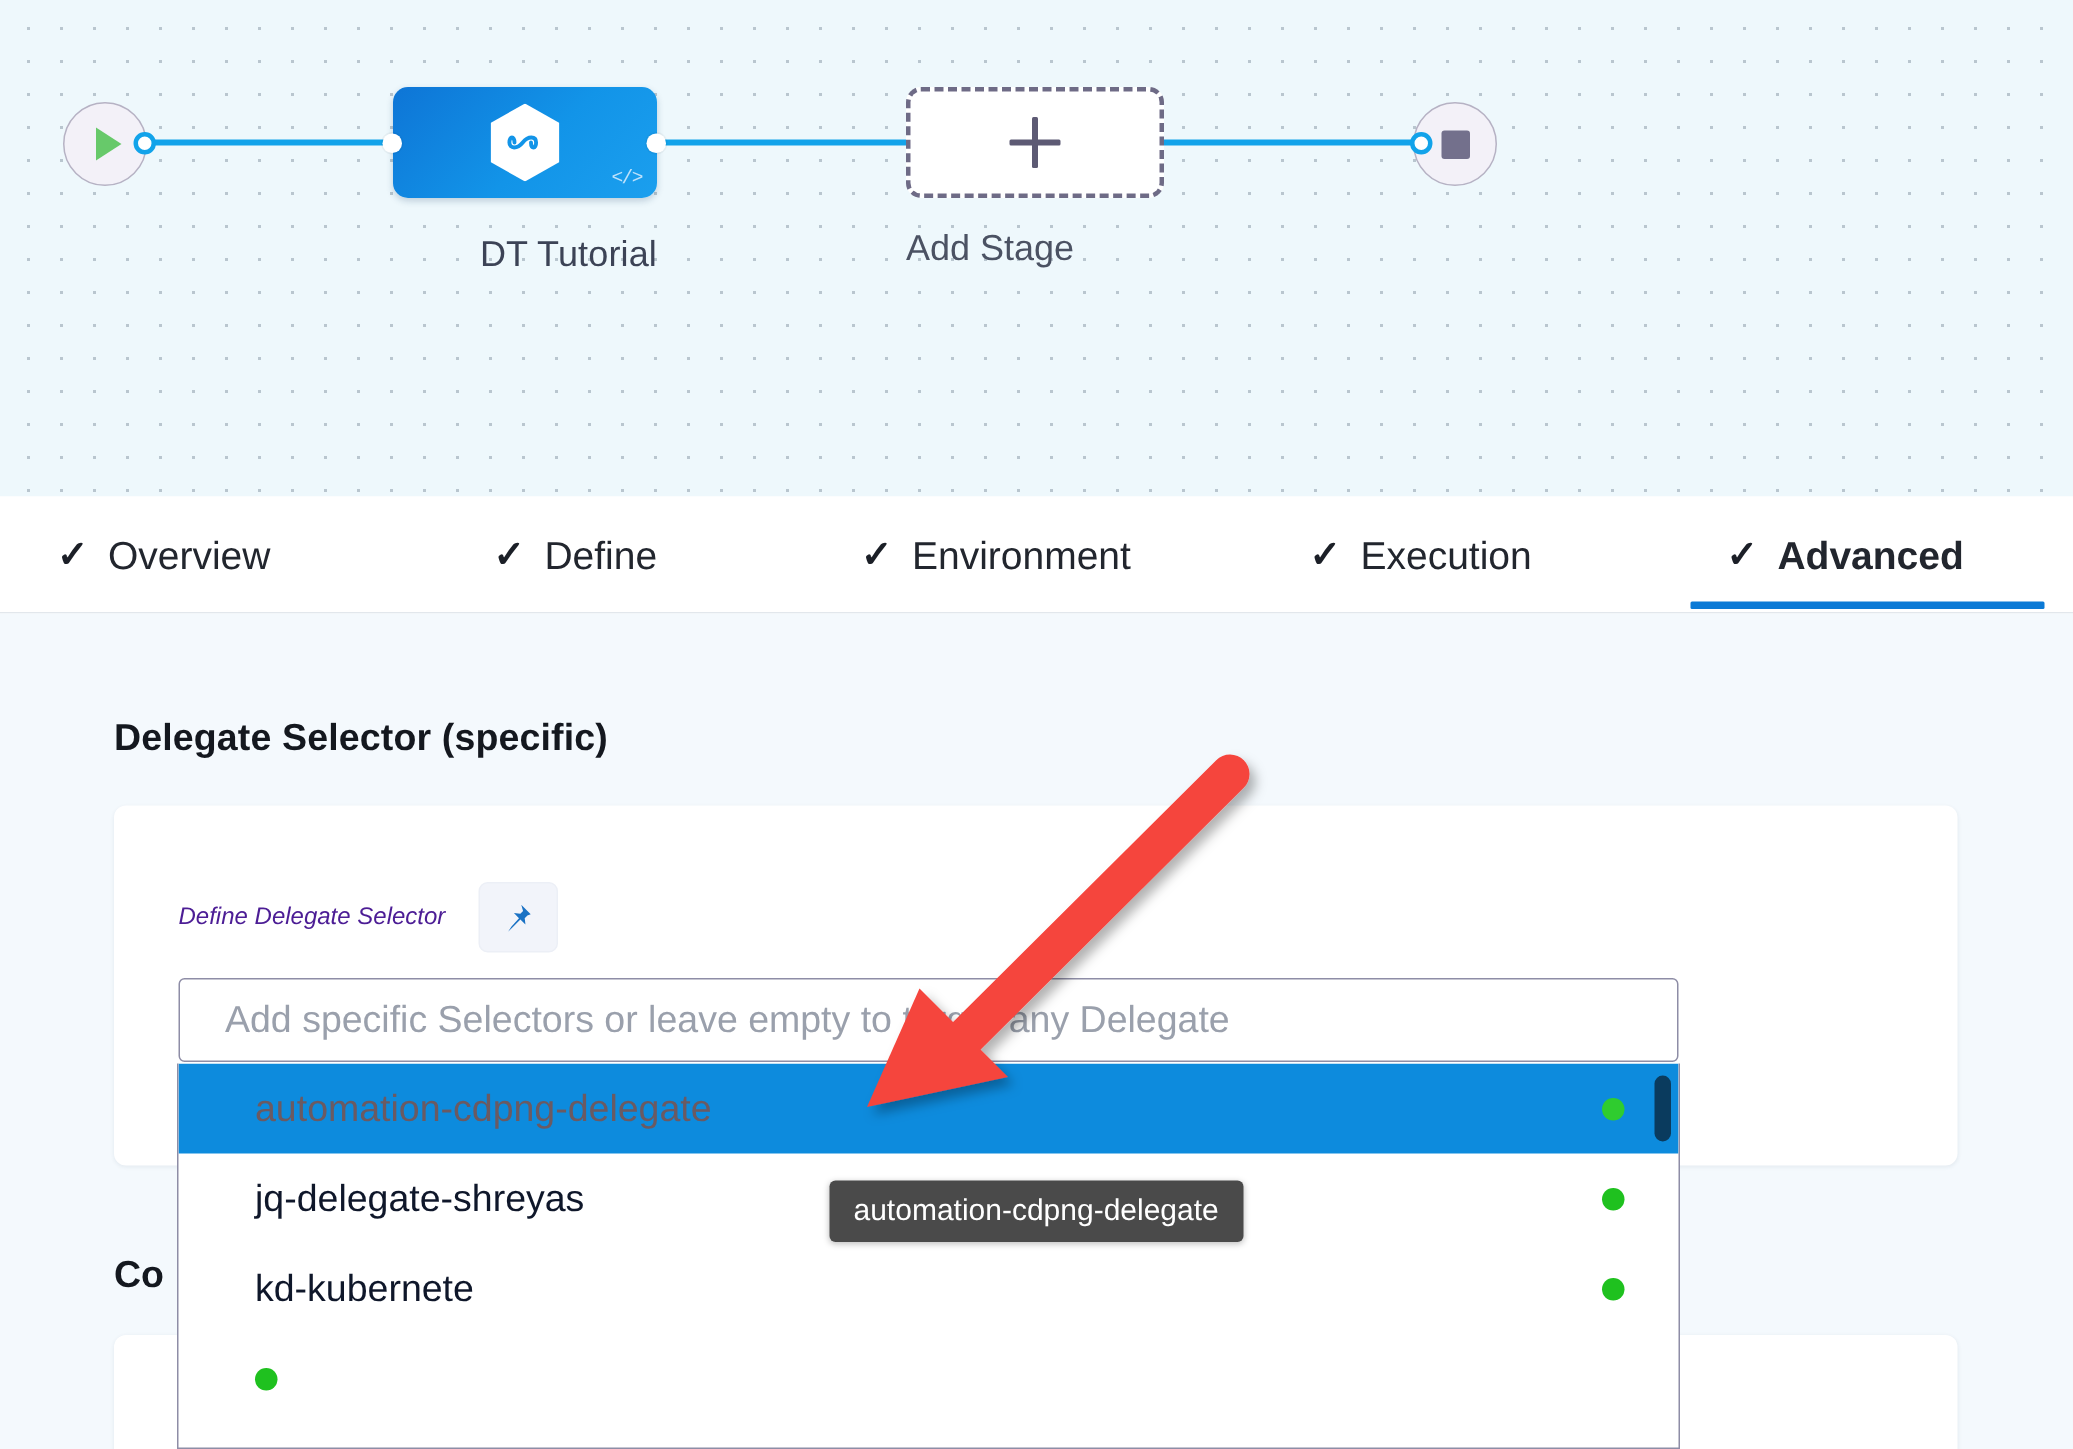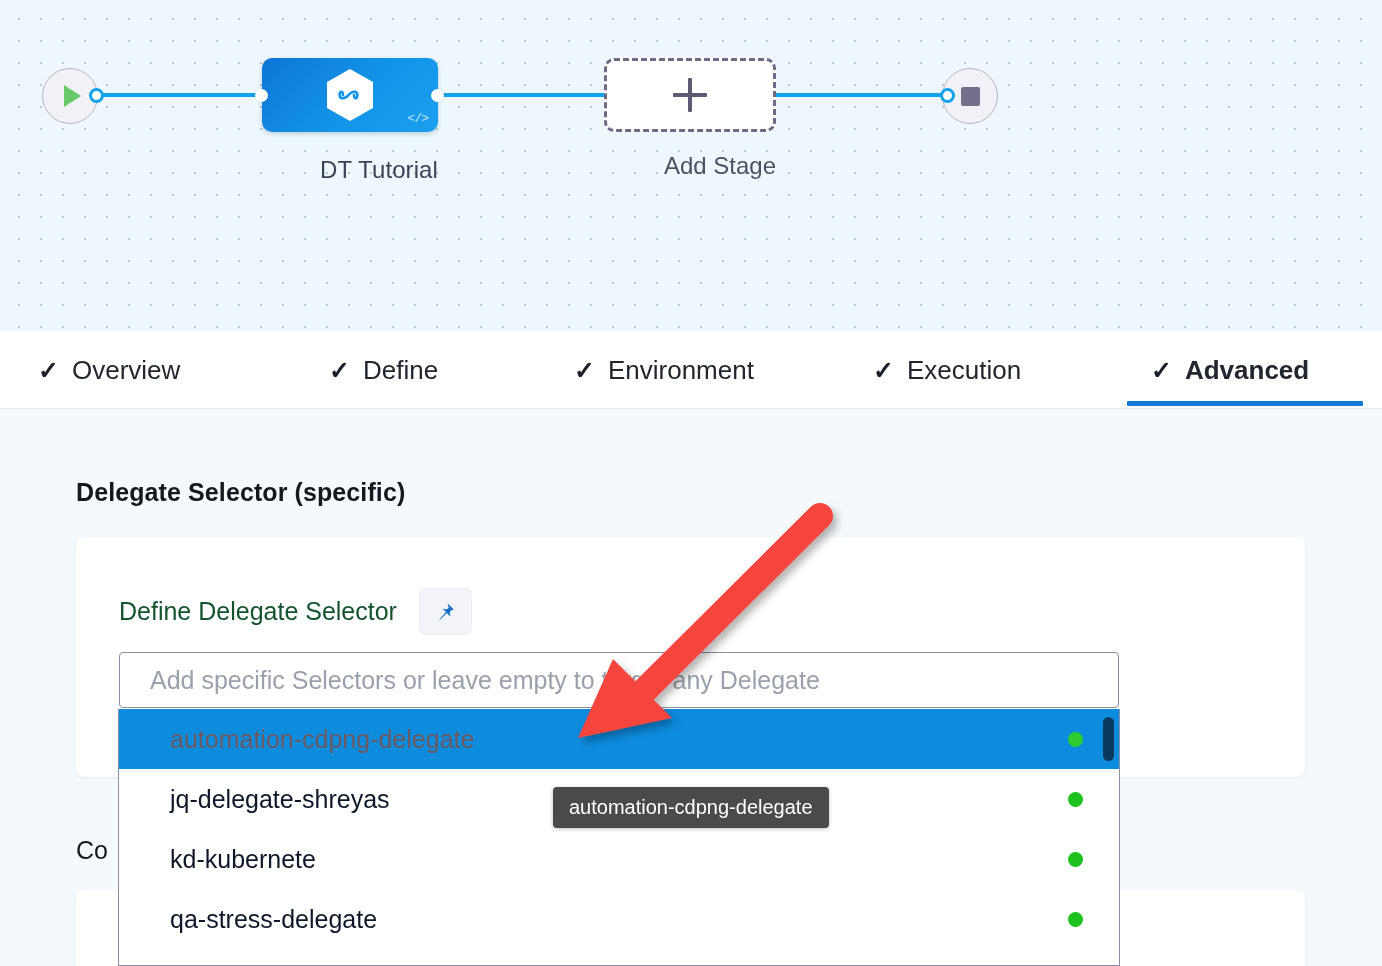--- a/index.html
+++ b/index.html
@@ -143,21 +143,21 @@
     border-radius: 1px;
   }
   .plus::before { left: 0; top: 15px; width: 34px; height: 4px; }
   .plus::after  { top: 0; left: 15px; height: 34px; width: 4px; }
 
   .add-caption {
     position: absolute;
     top: 152px;
     left: 604px;
     width: 172px;
-    text-align: right;
+    text-align: left;
     font-size: 24px;
     color: #4b5263;
   }
 
   
   .tabbar {
     position: absolute;
     left: 0; top: 331px;
     width: 1382px;
     height: 78px;
@@ -226,34 +226,35 @@
     width: 1229px;
     height: 120px;
     background: #ffffff;
     border-radius: 8px;
     box-shadow: 0 1px 3px rgba(30,50,80,.08);
   }
   .section-title-2 {
     position: absolute;
     left: 76px; top: 836px;
     font-size: 25px;
-    font-weight: 400;
+    font-weight: 700;
     color: #14181f;
   }
 
   .define-row {
     position: absolute;
     left: 119px; top: 588px;
     display: flex;
     align-items: center;
     gap: 22px;
   }
   .define-label {
-    font-size: 25px;
-    color: #14532d;
+    font-size: 16px;
+    color: #4c1d95;
+    font-style: italic;
   }
   .pin-btn {
     width: 53px; height: 47px;
     background: #f2f4fa;
     border: 1px solid #eceff6;
     border-radius: 6px;
     box-sizing: border-box;
     display: flex;
     align-items: center;
     justify-content: center;
@@ -432,21 +433,20 @@
   </div>
   <div class="dd-item">
     <span class="name">jq-delegate-shreyas</span>
     <span class="dot"></span>
   </div>
   <div class="dd-item">
     <span class="name">kd-kubernete</span>
     <span class="dot"></span>
   </div>
   <div class="dd-item">
-    <span class="name">qa-stress-delegate</span>
     <span class="dot"></span>
   </div>
 </div>
 
 <div class="tooltip">automation-cdpng-delegate</div>
 
 <svg class="arrow-svg">
   <defs>
     <filter id="arrowShadow" x="-30%" y="-30%" width="170%" height="170%">
       <feDropShadow dx="4" dy="5" stdDeviation="4" flood-color="#000000" flood-opacity="0.30"></feDropShadow>

